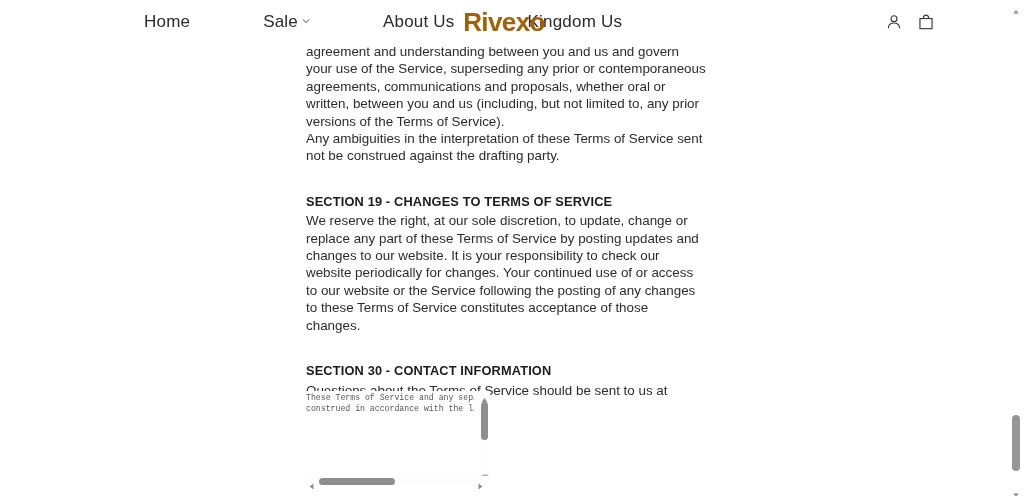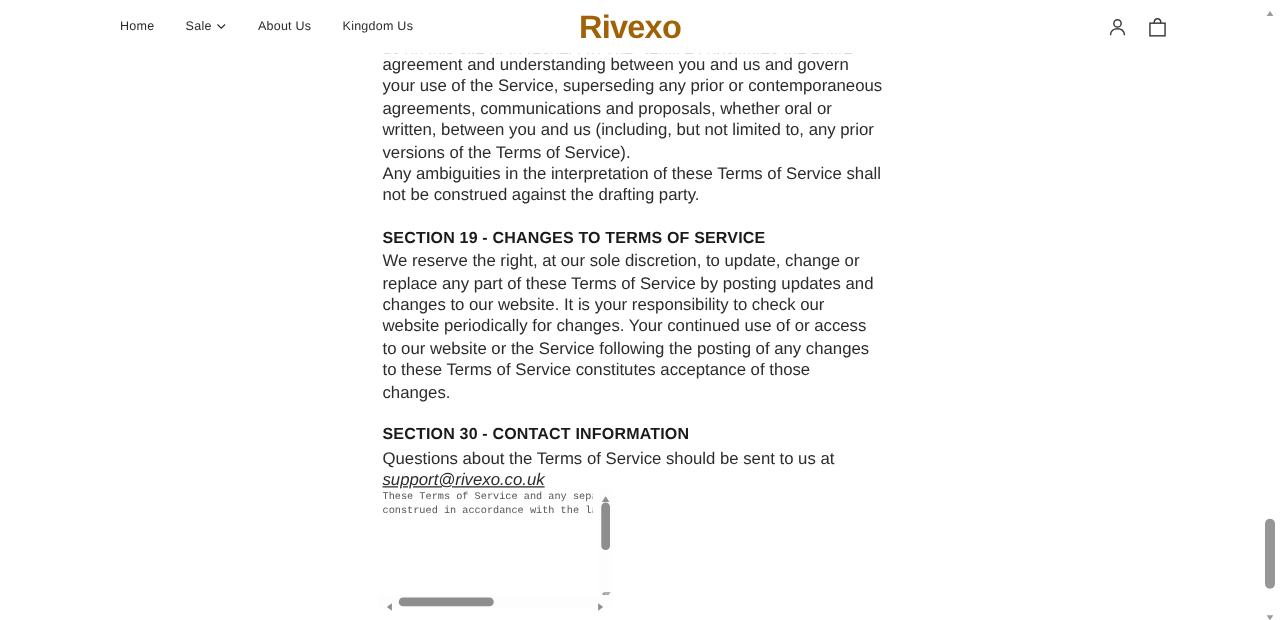--- a/index.html
+++ b/index.html
@@ -14,23 +14,24 @@
   .header {
     position:absolute; top:0; left:0; width:1008px; height:43px;
     background:#ffffff; z-index:20;
     display:flex; align-items:center;
   }
   .nav {
     display:flex; align-items:center; gap:25px;
     margin-left:96px;
   }
   .nav-item {
-    font-size:10px; color:#2b2b2b; letter-spacing:.2px;
+    font-size:17px; color:#2b2b2b; letter-spacing:.2px;
     display:flex; align-items:center; gap:4px; cursor:pointer;
     white-space:nowrap;
+    margin-left:48px;
   }
   .chev { display:inline-block; width:8px; height:8px; position:relative; top:-1px; }
   .chev svg { display:block; }
 
   .logo {
     position:absolute; left:50%; top:50%; transform:translate(-50%,-50%);
     font-size:26px; font-weight:bold; color:#a16207; letter-spacing:-0.6px;
     font-family:"Liberation Sans", sans-serif;
     white-space:nowrap;
   }
@@ -51,21 +52,21 @@
     color:#2c2c2c;
     font-size:13.4px;
     line-height:17.4px;
   }
   .para { margin:0 0 0 0; }
   .para.clip-top {
     height:10px; overflow:hidden; margin-bottom:0;
   }
   .sec-head {
     font-weight:bold; font-size:12.8px; color:#1b1b1b;
-    letter-spacing:.15px; margin-top:16px; margin-bottom:2px;
+    letter-spacing:.15px; margin-top:28px; margin-bottom:2px;
   }
   .email {
     font-style:italic; text-decoration:underline; color:#2c2c2c;
     cursor:pointer;
   }
 
   
   .ta-wrap {
     position:absolute; left:303px; top:391px;
     width:187px; height:96px;
@@ -127,21 +128,21 @@
 
 <div class="page">
 
   <div class="content">
     <div class="col">
 
       <div class="para clip-top">as on this site or in respect to The Service constitutes the entire</div>
 
       <div class="para">agreement and understanding between you and us and govern your use of the Service, superseding any prior or contemporaneous agreements, communications and proposals, whether oral or written, between you and us (including, but not limited to, any prior versions of the Terms of Service).</div>
 
-      <div class="para">Any ambiguities in the interpretation of these Terms of Service shall not be construed against the drafting party.</div>
+      <div class="para">Any ambiguities in the interpretation of these Terms of Service sent not be construed against the drafting party.</div>
 
       <div class="sec-head">SECTION 19 - CHANGES TO TERMS OF SERVICE</div>
       <div class="para">We reserve the right, at our sole discretion, to update, change or replace any part of these Terms of Service by posting updates and changes to our website. It is your responsibility to check our website periodically for changes. Your continued use of or access to our website or the Service following the posting of any changes to these Terms of Service constitutes acceptance of those changes.</div>
 
       <div class="sec-head">SECTION 30 - CONTACT INFORMATION</div>
       <div class="para">Questions about the Terms of Service should be sent to us at</div>
       <div class="para"><span class="email">support@rivexo.co.uk</span></div>
 
     </div>
 

